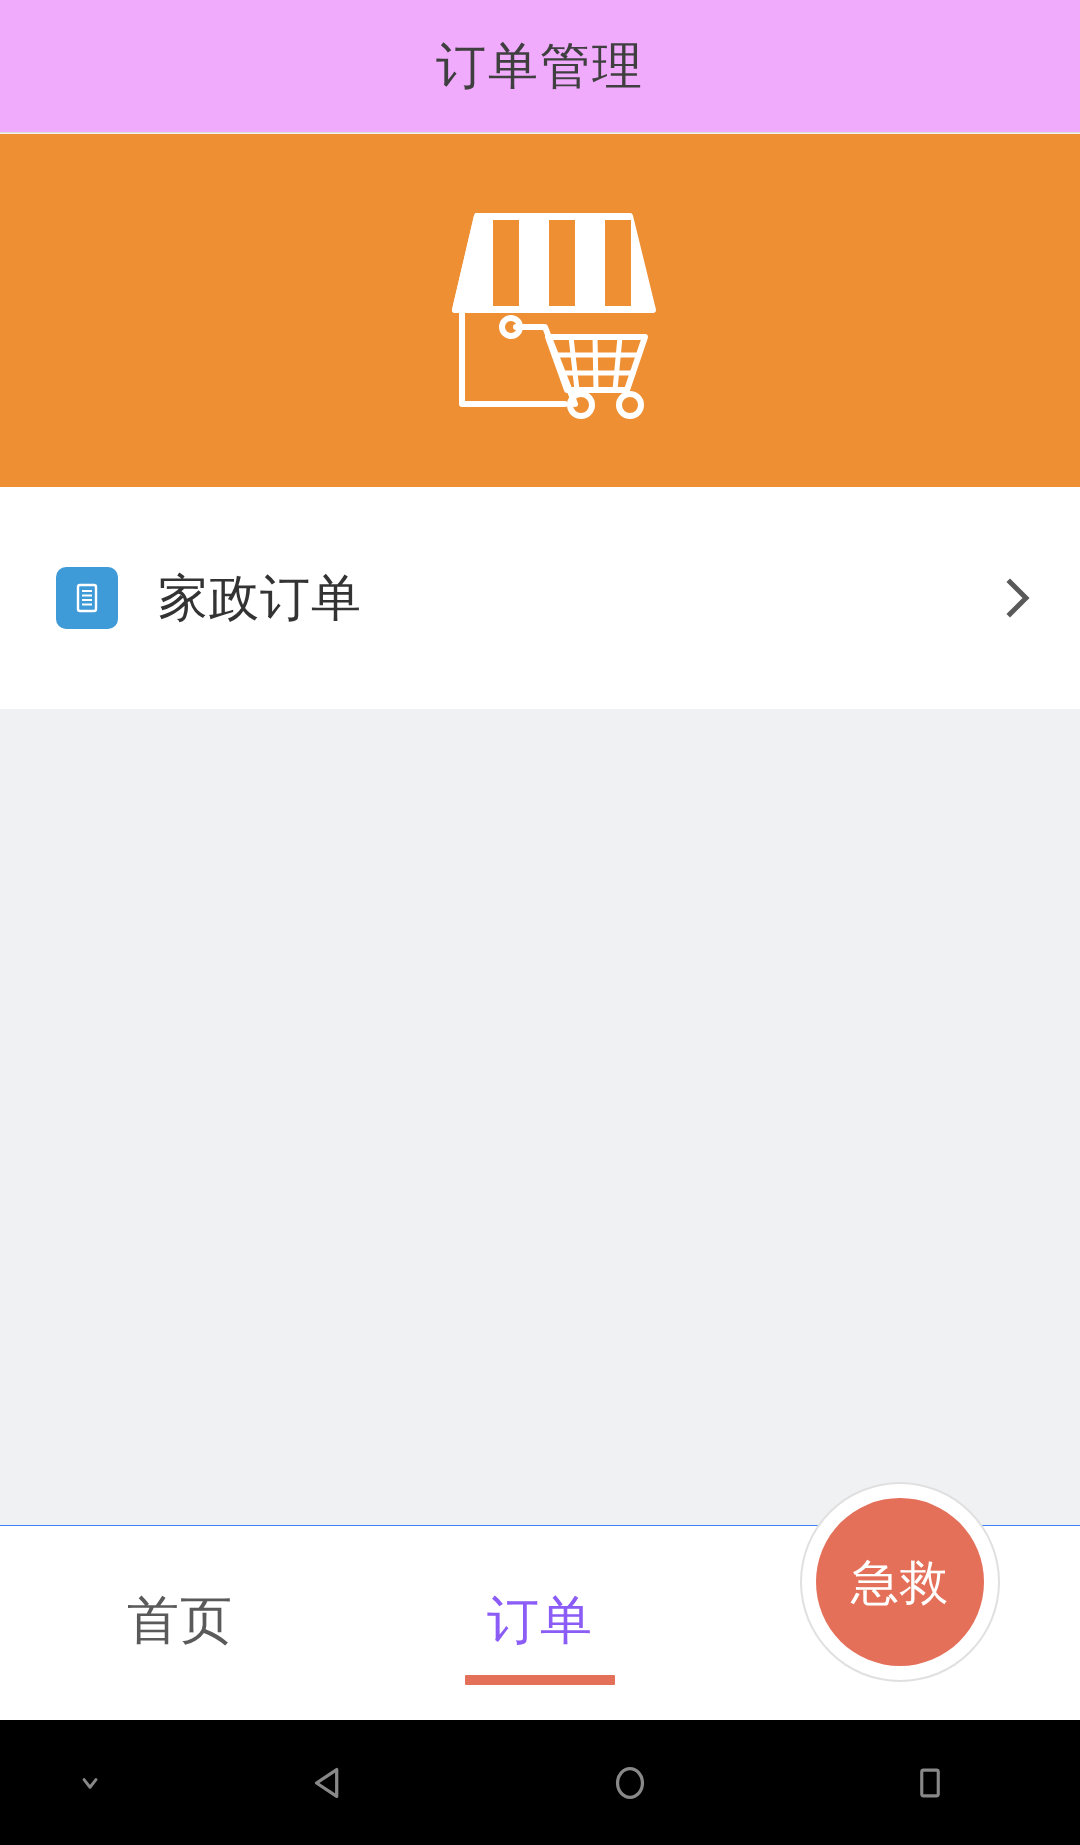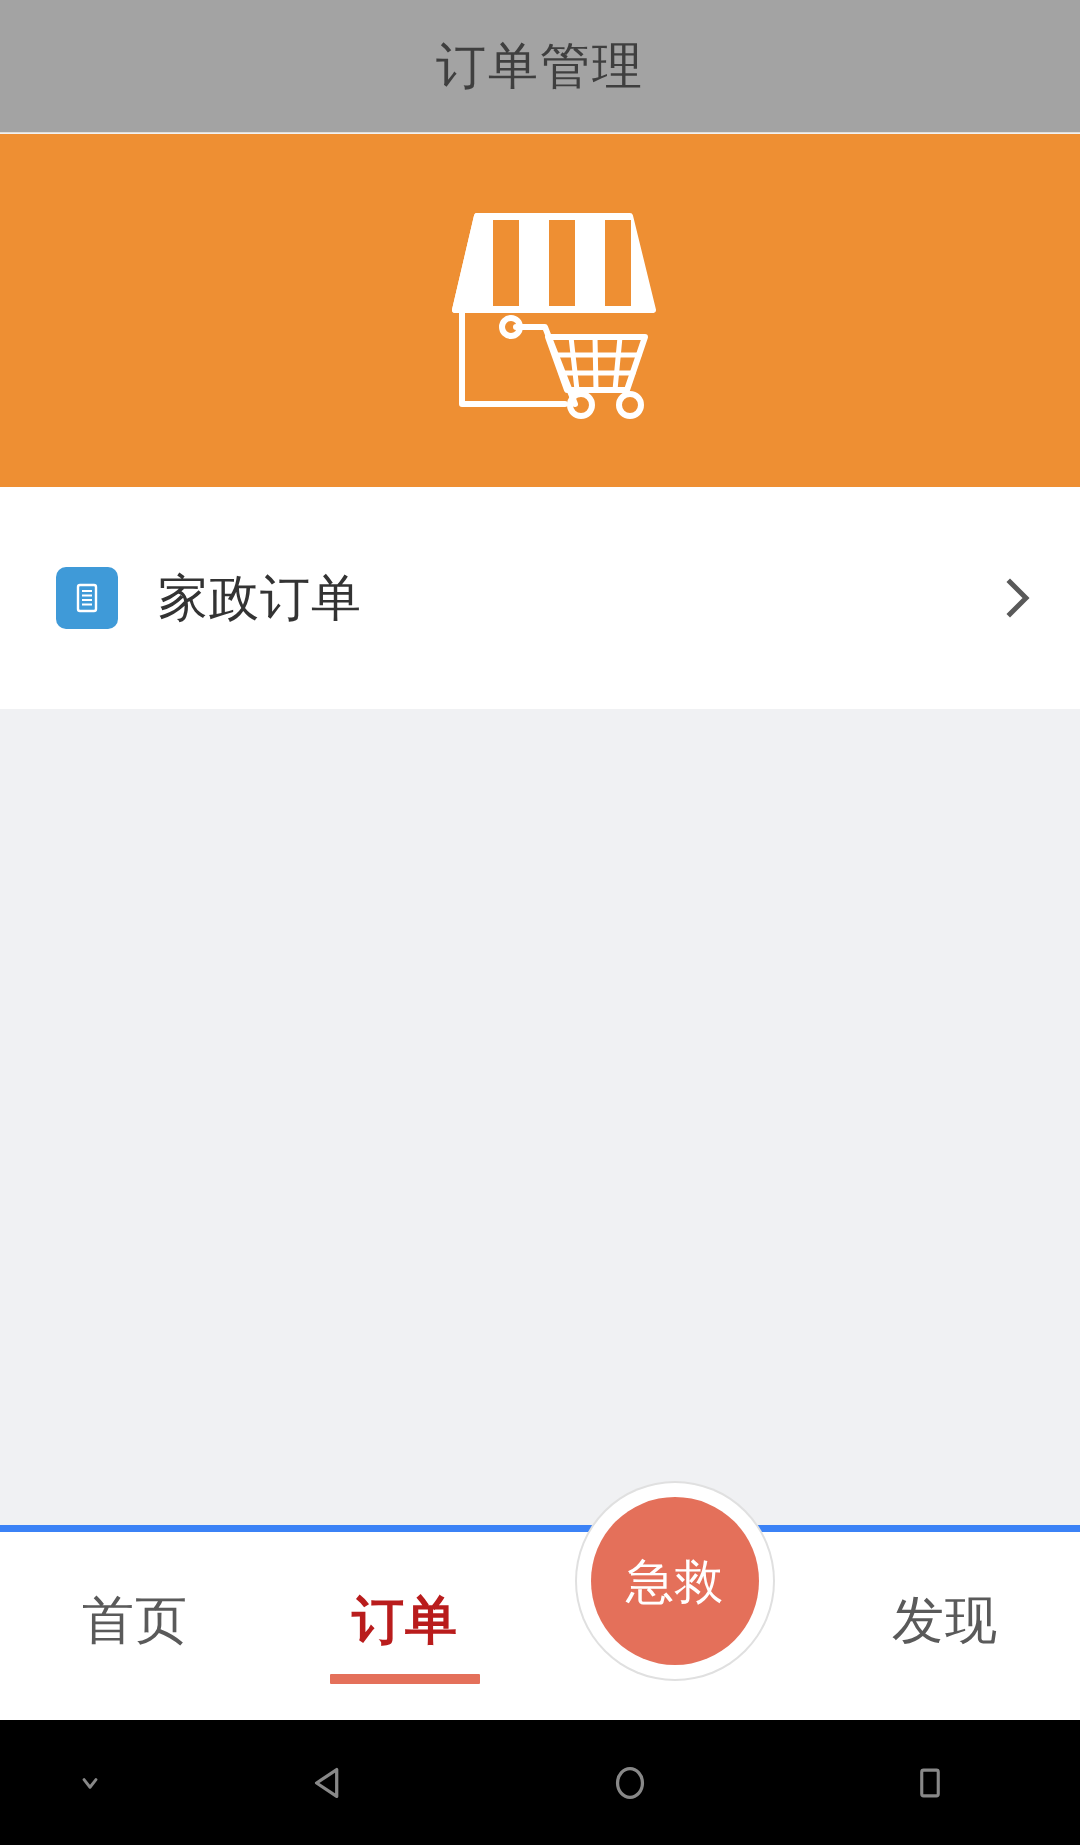--- a/index.html
+++ b/index.html
@@ -22,21 +22,21 @@
     overflow: hidden;
   }
 
   
   .header {
     position: absolute;
     top: 0;
     left: 0;
     width: 1080px;
     height: 133px;
-    background: #a3a3a3;
+    background: #f0abfc;
     border-bottom: 1px solid #e2ded9;
     box-sizing: border-box;
     display: flex;
     align-items: center;
     justify-content: center;
   }
   .header-title {
     font-size: 50px;
     color: #3f3f3f;
     letter-spacing: 2px;
@@ -125,41 +125,41 @@
   }
 
   
   .tabbar {
     position: absolute;
     left: 0;
     top: 1525px;
     width: 1080px;
     height: 195px;
     background: #ffffff;
-    border-top: 7px solid #3b82f6;
+    border-top: 1px solid #3b82f6;
     box-sizing: border-box;
     display: flex;
-    align-items: flex-end;
+    align-items: center;
   }
   .tab {
     flex: 1 1 0;
     height: 195px;
     position: relative;
     display: flex;
     align-items: center;
     justify-content: center;
   }
   .tab-label {
     font-size: 52px;
     color: #5a5a5a;
     letter-spacing: 1px;
     line-height: 1;
     margin-top: -6px;
   }
-  .tab.active .tab-label { color: #b91c1c; font-weight: bold; }
+  .tab.active .tab-label { color: #8b5cf6; }
   .tab-underline {
     position: absolute;
     bottom: 36px;
     left: 50%;
     transform: translateX(-50%);
     width: 150px;
     height: 10px;
     background: #e4705a;
     border-radius: 1px;
   }
@@ -297,23 +297,20 @@
     </div>
 
     <div class="tab-center">
       <span class="center-ring">
         <span class="center-btn">
           <span class="center-label">急救</span>
         </span>
       </span>
     </div>
 
-    <div class="tab">
-      <span class="tab-label">发现</span>
-    </div>
 
   </div>
 
   <div class="navbar">
     <span class="nav-slot nav-hide">
       <svg viewBox="0 0 40 40" width="34" height="34" fill="none" stroke="#888888" stroke-width="3.4" stroke-linecap="round" stroke-linejoin="round">
         <path d="M13 16 L20 25 L27 16"></path>
       </svg>
     </span>
     <span class="nav-slot nav-back">

